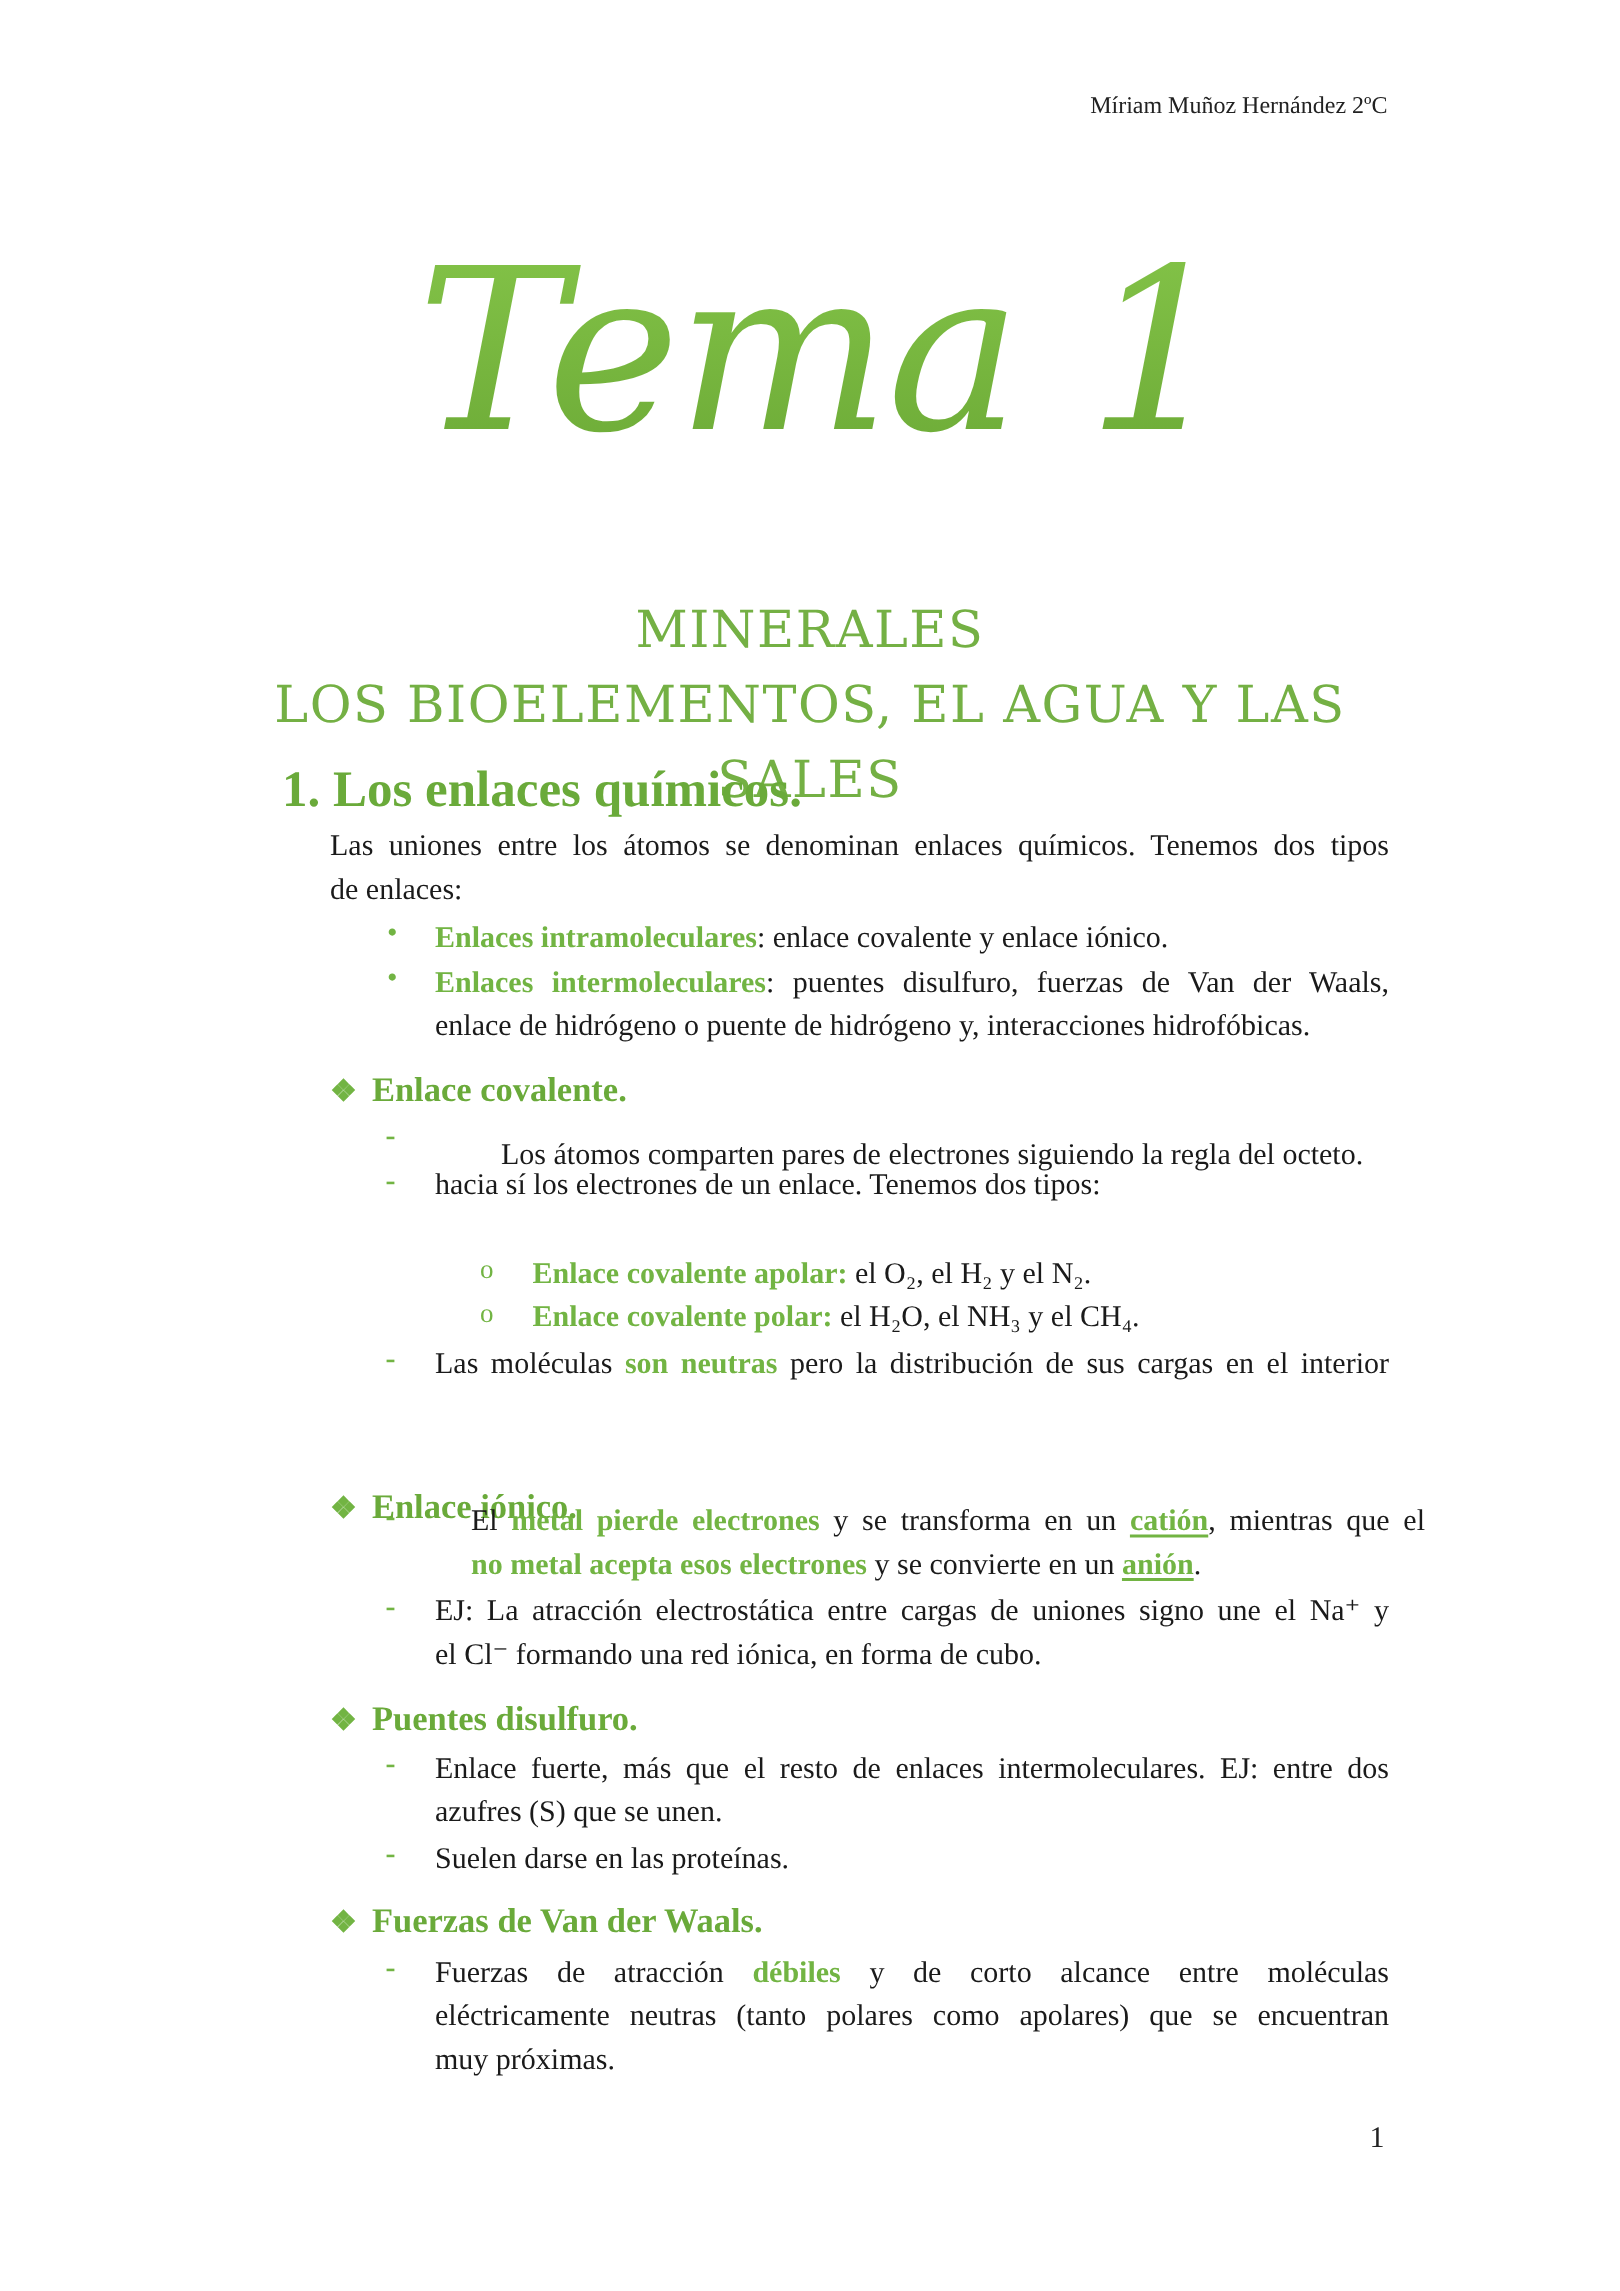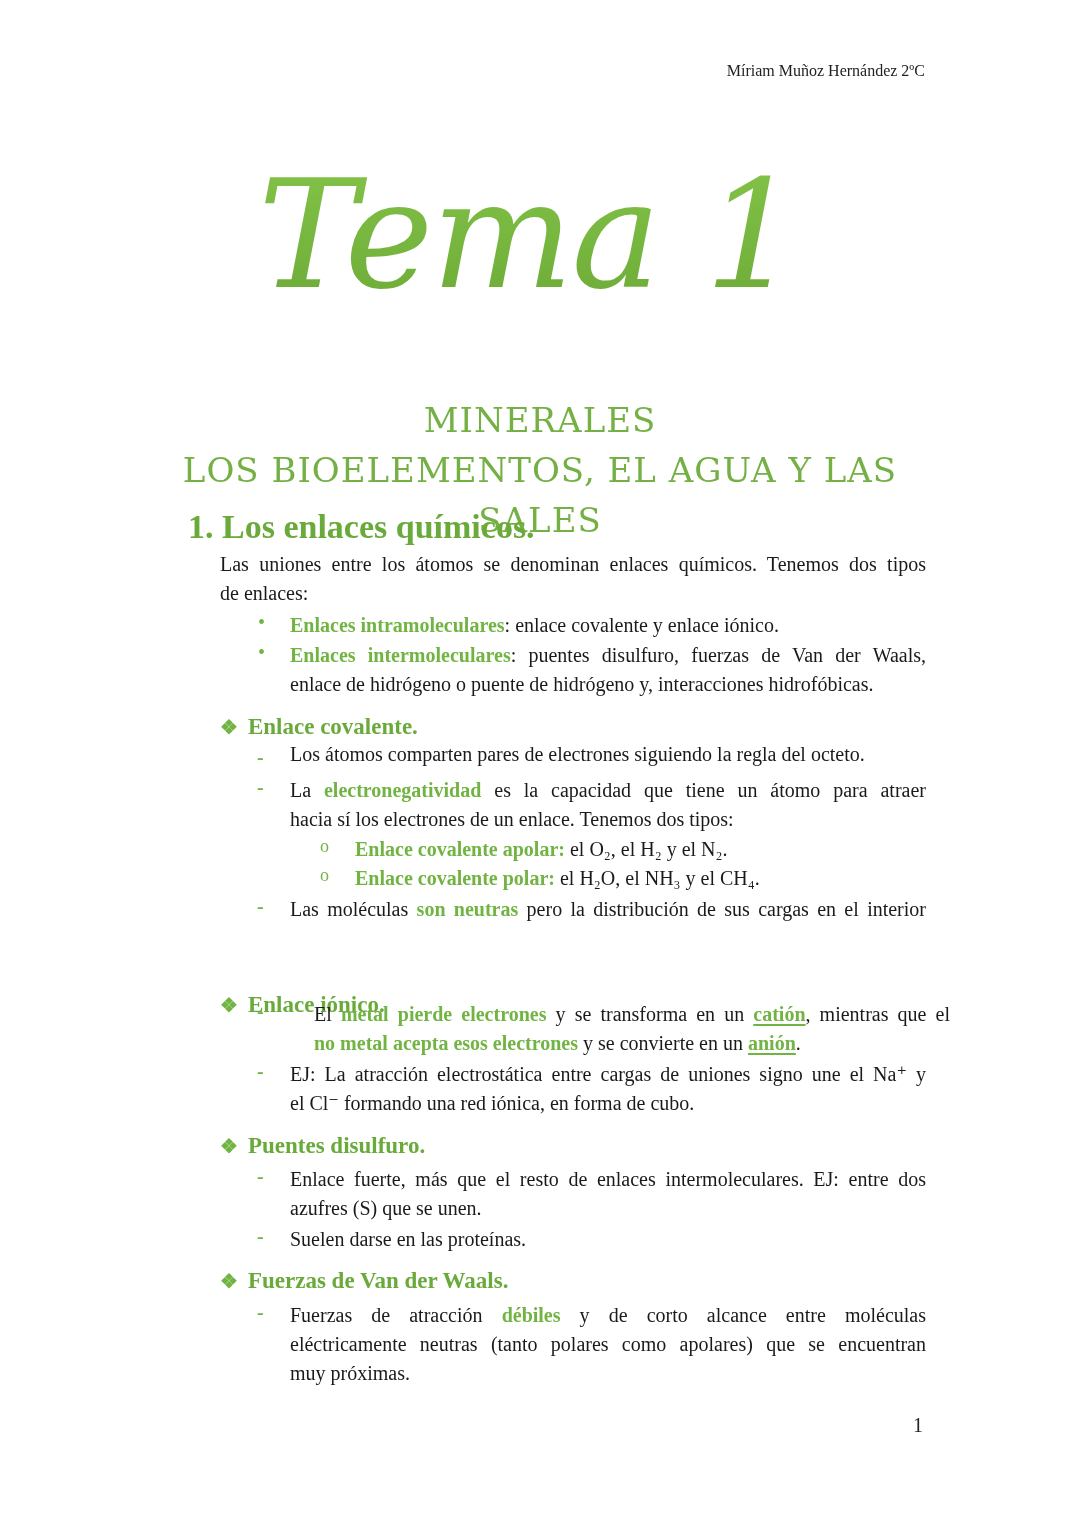--- a/index.html
+++ b/index.html
@@ -11,21 +11,21 @@
   .author {
     position: absolute; top: 62px; right: 155px;
     font-size: 16px; color: #222;
   }
   .big-title {
     position: absolute; top: 140px; left: 0; width: 1056px; text-align: center;
     font-family: "DejaVu Serif", serif; font-style: italic;
     font-size: 150px; line-height: 190px; letter-spacing: -2px;
     color: #7dbd3f;
     background: linear-gradient(180deg, #86c64a 0%, #6aa835 100%);
-    -webkit-background-clip: text; background-clip: text;
+    -webkit-background-clip: text; background-clip: text; padding-left: 20px;
     -webkit-text-fill-color: transparent;
   }
   .subtitle {
     position: absolute; top: 395px; left: 150px; width: 780px; text-align: center;
     font-family: "DejaVu Serif", serif; font-size: 34px; line-height: 50px;
     color: #74b044; letter-spacing: 1px; font-weight: normal;
   }
   .content { position: absolute; top: 508px; left: 0; width: 1080px; }
   .h1 {
     position: absolute; left: 188px; top: 0;
@@ -78,25 +78,24 @@
   <div class="txt" style="top:133px;">
     <div class="justify-last"><span class="g">Enlaces intermoleculares</span><span>: puentes disulfuro, fuerzas de Van der Waals,</span></div>
     <div>enlace de hidrógeno o puente de hidrógeno y, interacciones hidrofóbicas.</div>
   </div>
 
   <div class="h2" style="top:206px;">
     <span class="diamond">❖</span><span>Enlace covalente.</span>
   </div>
 
   <span class="dash" style="top:238px;">-</span>
-  <div class="txt" style="top:232px;">Los átomos comparten pares de electrones siguiendo la regla del octeto.</div>
+  <div class="txt" style="top:248px;margin-left:44px;">Los átomos comparten pares de electrones siguiendo la regla del octeto.</div>
 
   <span class="dash" style="top:268px;">-</span>
   <div class="txt" style="top:268px;">
-    <div class="justify-last"><span>La </span><span class="g">electronegatividad</span><span> es la capacidad que tiene un átomo para atraer</span></div>
     <div>hacia sí los electrones de un enlace. Tenemos dos tipos:</div>
   </div>
 
   <span class="circ" style="top:328px;">o</span>
   <div class="txt2" style="top:327px;">
     <span class="g">Enlace covalente apolar:</span><span> el O₂, el H₂ y el N₂.</span>
   </div>
 
   <span class="circ" style="top:357px;">o</span>
   <div class="txt2" style="top:356px;">

